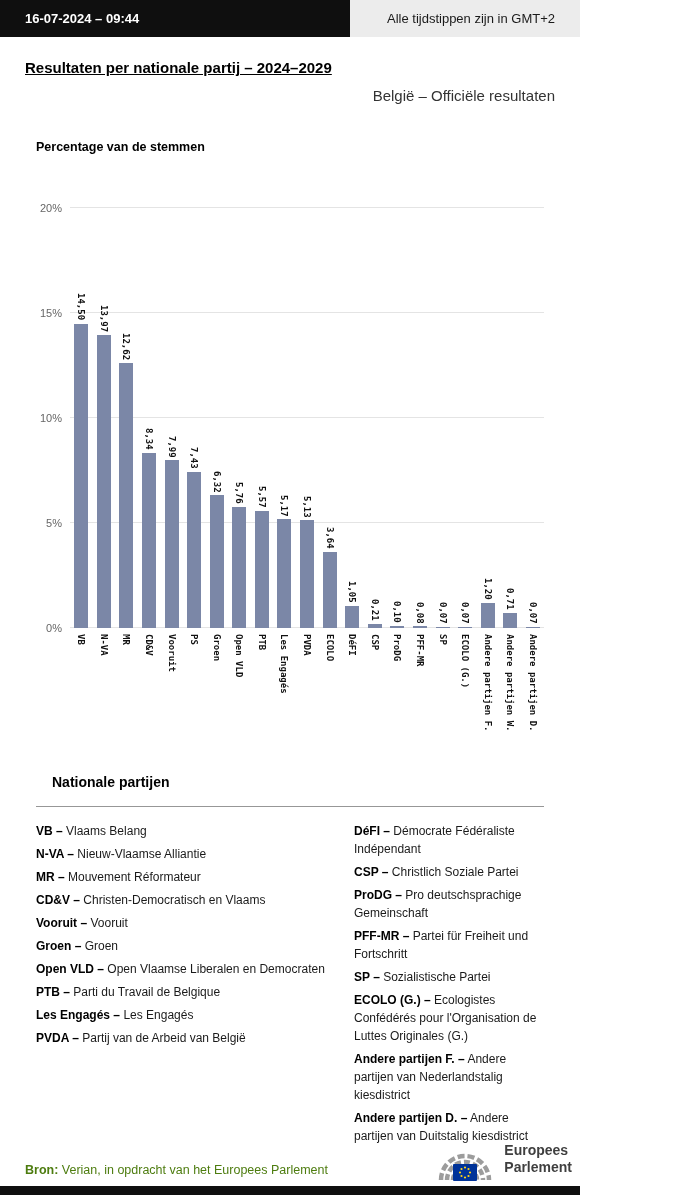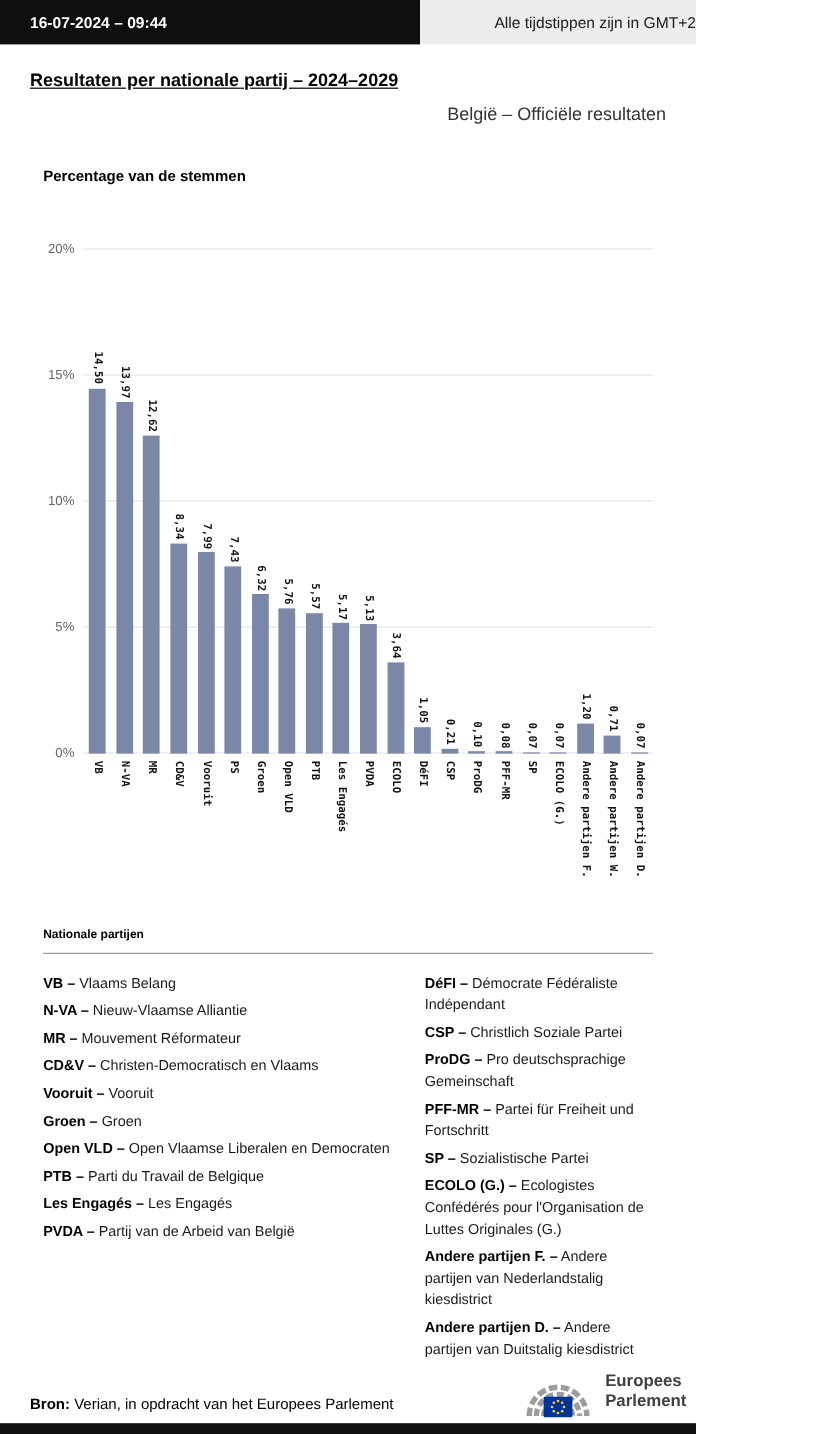--- a/index.html
+++ b/index.html
@@ -5,21 +5,21 @@
   * { box-sizing: border-box; }
   html, body { margin: 0; padding: 0; }
   body { font-family: "Liberation Sans", sans-serif; background: #fff; }
   .page { position: relative; width: 580px; height: 1195px; background: #fff; overflow: hidden; }
 
   
   .topbar { display: flex; height: 37px; width: 100%; }
   .topbar-left { flex: 0 0 350px; background: #0f0f0f; color: #fff; font-weight: 700;
     font-size: 13px; display: flex; align-items: center; padding-left: 25px; }
   .topbar-right { flex: 1; background: #ececec; color: #1a1a1a; font-size: 13px;
-    display: flex; align-items: center; justify-content: flex-end; }
+    display: flex; align-items: center; justify-content: flex-end; padding-right: 25px; }
 
   
   .title { margin: 22px 25px 0; font-size: 15px; font-weight: 700; color: #000; text-decoration: underline; }
   .subtitle { margin: 11px 25px 0; font-size: 15px; font-weight: 400; color: #333; text-align: right; }
 
   
   .chart { margin: 36px 36px 0; }
   .chart-title { margin: 0; font-size: 12.5px; font-weight: 700; color: #000; }
   .plot-row { display: flex; height: 420px; margin-top: 54px; }
   .yaxis { flex: none; width: 34px; position: relative; }
@@ -34,30 +34,30 @@
     font-family: "DejaVu Sans Mono", monospace; font-weight: 700; font-size: 9px; color: #111; }
   .bar-value { position: absolute; left: 50%; transform: translateX(-50%); }
   .xrow { display: flex; }
   .yaxis-spacer { flex: none; width: 34px; }
   .xlabels { flex: 1; display: flex; height: 128px; }
   .xslot { flex: 1; display: flex; justify-content: center; align-items: flex-start; }
   .bar-cat { margin-top: 6px; }
 
   
   .legend { margin: 18px 36px 0; }
-  .legend-heading { margin: 0; font-size: 10px; font-weight: 700; color: #000; }
+  .legend-heading { margin: 16px; font-size: 14px; font-weight: 700; color: #000; }
   .rule { border: none; border-top: 1px solid #979797; margin: 9px 0 0; }
   .cols { display: flex; gap: 26px; margin-top: 15px; }
   .col-left { flex: 0 0 292px; }
   .col-right { flex: 1; }
   .party { margin: 0 0 5px; font-size: 12px; line-height: 1.5; color: #1a1a1a; }
   .party strong { color: #000; }
 
   
-  .source { position: absolute; left: 25px; bottom: 18px; margin: 0; font-size: 12.5px; color: #000000; }
+  .source { position: absolute; left: 25px; bottom: 18px; margin: 0; font-size: 12.5px; color: #4d7c0f; }
   .logo { position: absolute; right: 8px; bottom: 13px; display: flex; align-items: center; gap: 7px; }
   .logo-text span { display: block; font-size: 14px; font-weight: 700; color: #3f3f3f; line-height: 1.18; }
   .bottom-bar { position: absolute; left: 0; right: 0; bottom: 0; height: 9px; background: #0f0f0f; }
 </style>
 </head>
 <body>
 
 <div class="page">
 
   <header class="topbar">

